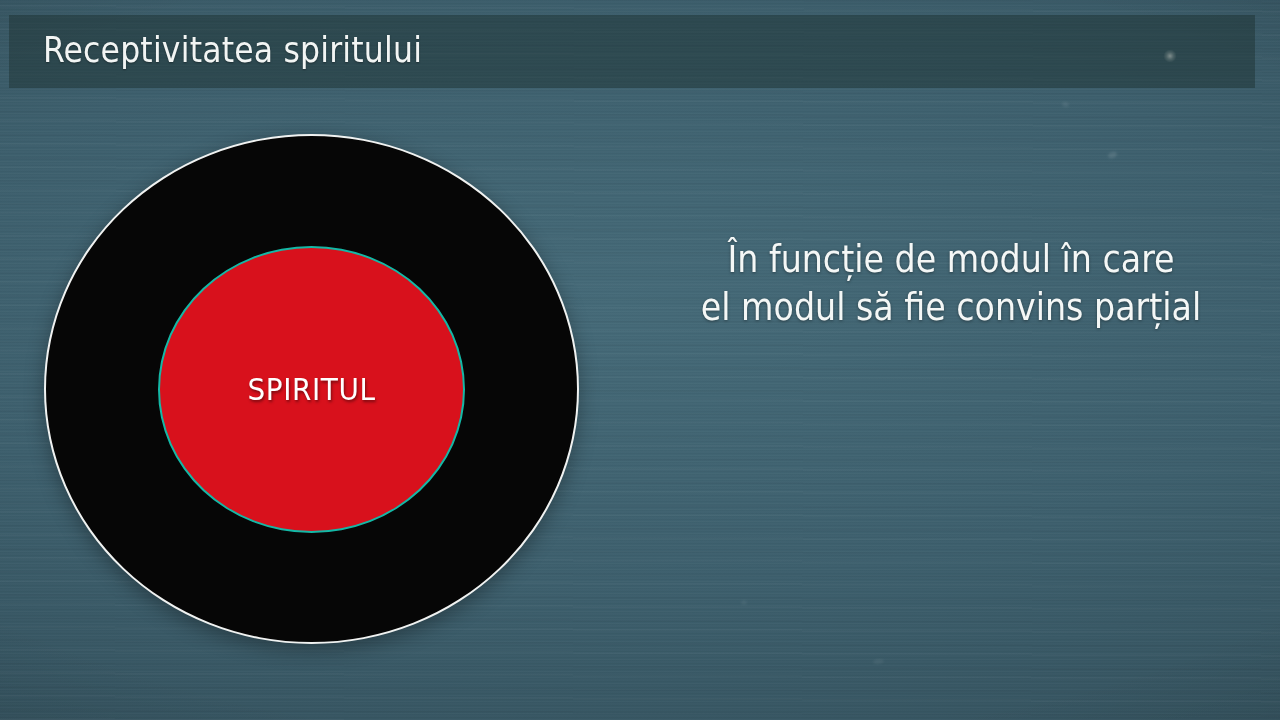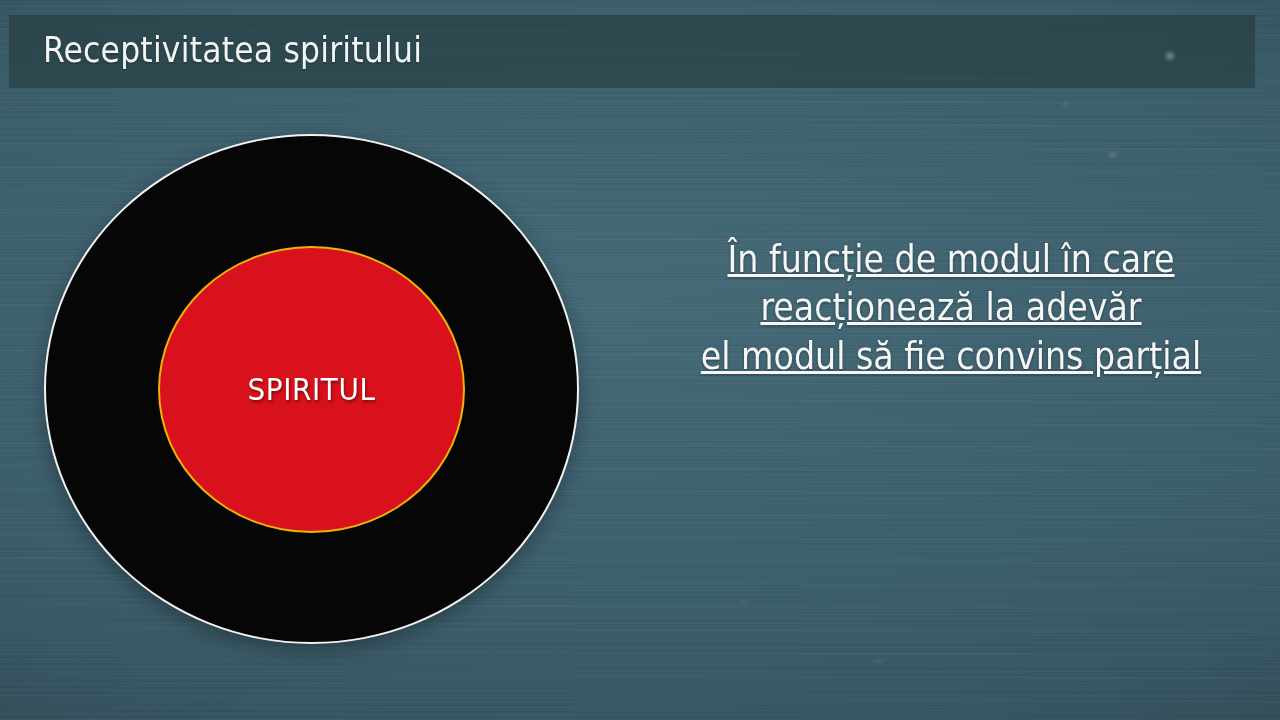--- a/index.html
+++ b/index.html
@@ -125,21 +125,21 @@
     box-shadow: 0 6px 20px rgba(0,0,0,0.32);
   }
   .circle-inner {
     position: absolute;
     left: 158px;
     top: 246px;
     width: 307px;
     height: 287px;
     border-radius: 50%;
     background: #d8111c;
-    border: 2px solid #eab308;
+    border: 2px solid #14b8a6;
     box-sizing: border-box;
     display: flex;
     flex-direction: column;
     align-items: center;
     justify-content: center;
   }
   .circle-label {
     font-family: "DejaVu Sans Condensed", "Liberation Sans Narrow", "Liberation Sans", sans-serif;
     font-size: 31px;
     font-weight: 400;
@@ -160,21 +160,20 @@
     font-family: "DejaVu Sans Condensed", "Liberation Sans Narrow", "Liberation Sans", sans-serif;
     font-size: 37px;
     font-weight: 300;
     line-height: 1.31;
     color: #f4f7f6;
     text-shadow: 0 1px 3px rgba(0,0,0,0.38);
   }
   .body-text .line {
     display: block;
     white-space: nowrap;
-    text-decoration: underline;
   }
 </style>
 </head>
 <body>
 
 <div id="slide">
 
   <div class="bg-base"></div>
   <div class="bg-grain"></div>
   <div class="bg-grain2"></div>
@@ -192,17 +191,16 @@
 
   <div class="diagram">
     <div class="circle-outer"></div>
     <div class="circle-inner">
       <div class="circle-label">SPIRITUL</div>
     </div>
   </div>
 
   <div class="body-text">
     <span class="line">În funcție de modul în care</span>
-    <span class="line">reacționează la adevăr</span>
     <span class="line">el modul să fie convins parțial</span>
   </div>
 
 </div>
 
 </body></html>

